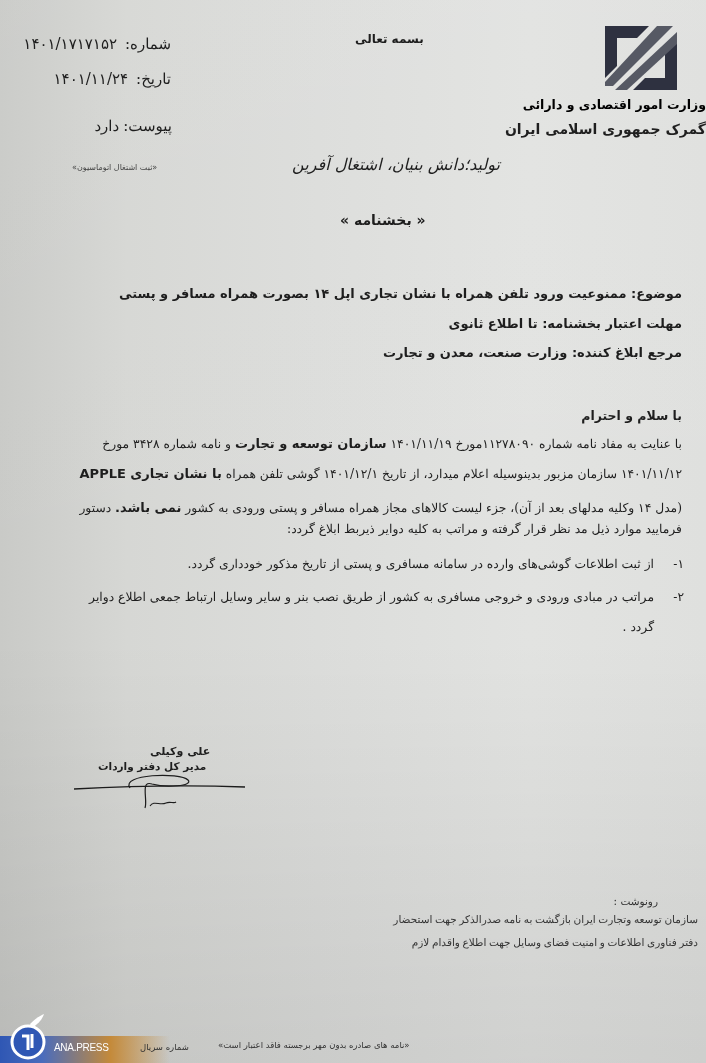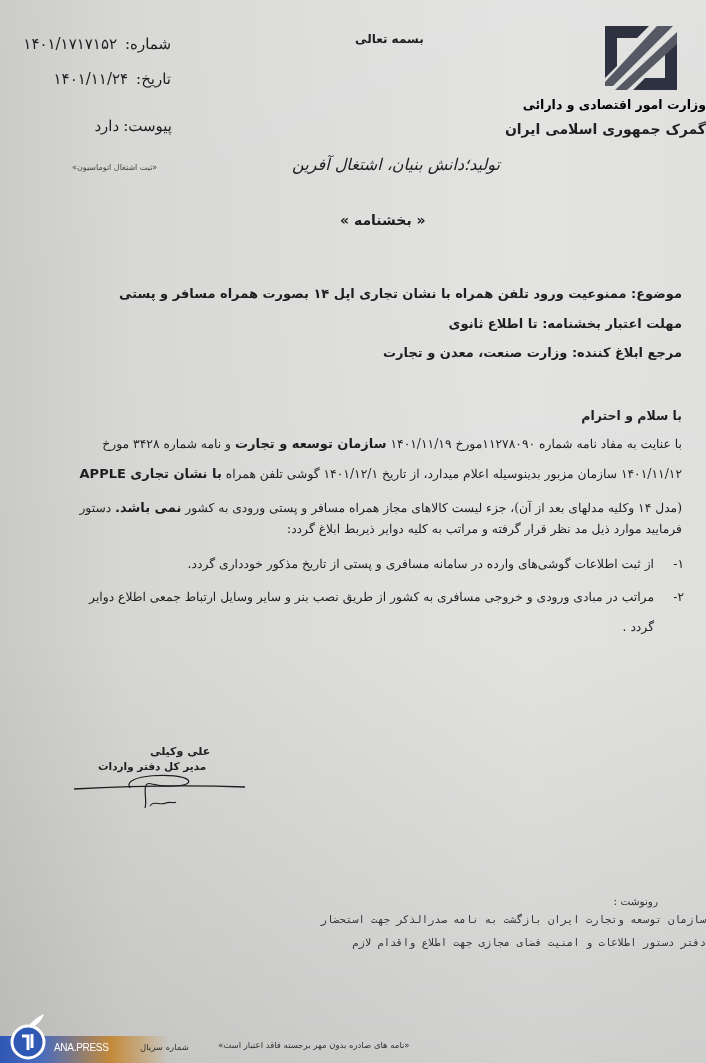--- a/index.html
+++ b/index.html
@@ -37,21 +37,21 @@
   .body-line { position:absolute; right:24px; left:22px; font-size:12.3px; direction:rtl; text-align:justify; white-space:nowrap; font-family:"DejaVu Serif", serif; }
   .body-line b { font-family:"DejaVu Sans", sans-serif; font-size:13px; }
   .item { position:absolute; right:24px; font-size:12.3px; direction:rtl; white-space:nowrap; font-family:"DejaVu Serif", serif; }
   .item .num { display:inline-block; width:30px; }
 
   .sig-name { position:absolute; left:150px; top:745px; font-size:11px; font-weight:bold; direction:rtl; }
   .sig-title { position:absolute; left:98px; top:760px; font-size:10.5px; font-weight:bold; direction:rtl;text-align:right; }
   .sig-svg { position:absolute; left:70px; top:770px; width:180px; height:45px; }
 
   .cc-head { position:absolute; right:48px; top:895px; font-size:10.5px; direction:rtl; color:#333; font-family:"DejaVu Serif", serif; }
-  .cc { position:absolute; right:0px; font-size:10.5px; direction:rtl; white-space:nowrap; color:#333; font-family:Liberation Mono, monospace; }
+  .cc { position:absolute; right:8px; font-size:10.5px; direction:rtl; white-space:nowrap; color:#333; font-family:Liberation Serif, serif; }
 
   .footer-note { position:absolute; left:218px; top:1040px; font-size:8.5px; direction:rtl; color:#333; white-space:nowrap; }
   .footer-serial { position:absolute; left:140px; top:1042px; font-size:8.5px; direction:rtl; color:#333; }
 
   .watermark { position:absolute; left:0; top:1036px; width:170px; height:27px;
     background: linear-gradient(90deg, #2f57b4 0%, #4a6cbc 25%, #c48a3a 65%, rgba(220,160,80,0) 100%); }
   .wm-logo { position:absolute; left:8px; top:1014px; width:40px; height:46px; }
   .wm-text { position:absolute; left:54px; top:1042px; font-size:10px; color:#ffffff; letter-spacing:-0.3px; font-family:"Liberation Sans", sans-serif; }
 </style>
 </head>
@@ -122,21 +122,21 @@
 <div class="sig-name">علی وکیلی</div>
 <div class="sig-title">مدیر کل دفتر واردات</div>
 <svg class="sig-svg" viewBox="0 0 180 45">
   <path d="M4 19 C60 16 120 15 175 17" stroke="#1c1c1c" stroke-width="1.4" fill="none"></path>
   <path d="M60 18 C50 4 110 2 118 10 C124 16 96 18 82 14 C70 10 78 30 75 38" stroke="#1c1c1c" stroke-width="1.2" fill="none"></path>
   <path d="M80 36 C84 30 90 36 96 33 C100 31 104 34 106 32" stroke="#1c1c1c" stroke-width="1.1" fill="none"></path>
 </svg>
 
 <div class="cc-head">رونوشت :</div>
 <div class="cc" style="top:913px;">سازمان توسعه وتجارت ایران بازگشت به نامه صدرالذکر جهت استحضار</div>
-<div class="cc" style="top:936px;">دفتر دستور اطلاعات و امنیت فضای مجازی جهت اطلاع واقدام لازم</div>
+<div class="cc" style="top:936px;">دفتر فناوری اطلاعات و امنیت فضای وسایل جهت اطلاع واقدام لازم</div>
 
 <div class="footer-note">«نامه های صادره بدون مهر برجسته فاقد اعتبار است»</div>
 
 <div class="watermark"></div>
 <svg class="wm-logo" viewBox="0 0 40 46">
   <circle cx="20" cy="28" r="16" fill="#2f57b4" stroke="#ffffff" stroke-width="3"></circle>
   <path d="M14 22 L20 22 L20 36 M24 20 L24 34" stroke="#ffffff" stroke-width="3" fill="none"></path>
   <path d="M22 10 C28 4 32 2 36 0 C34 6 30 10 24 14 Z" fill="#ffffff"></path>
 </svg>
 <div class="wm-text">ANA.PRESS</div>

